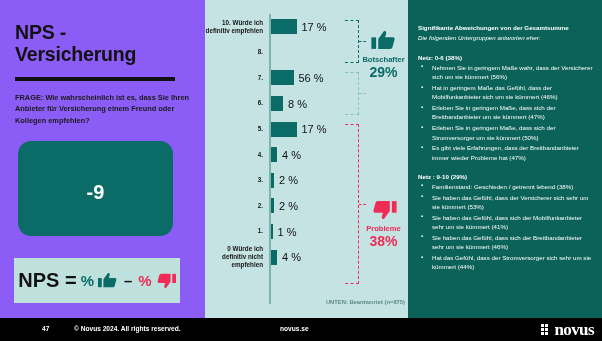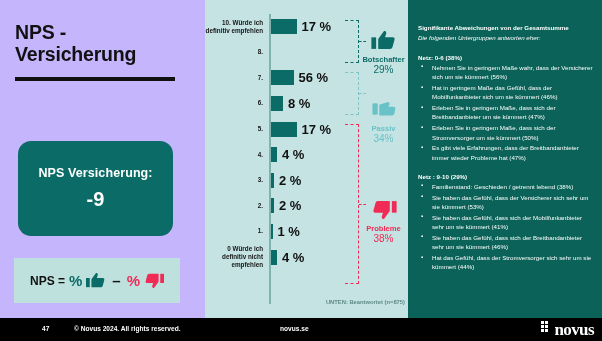--- a/index.html
+++ b/index.html
@@ -2,69 +2,69 @@
 <html><head>
 <meta charset="utf-8">
 <style>
   * { box-sizing: border-box; margin:0; padding:0; }
   html,body { width:602px; height:341px; overflow:hidden; background:#ffffff;
               font-family:"Liberation Sans", sans-serif; }
 
   #slide { position:relative; width:602px; height:341px; background:#ffffff; }
 
   
-  #left { position:absolute; left:0; top:0; width:205px; height:318px; background:#c4b5fd; }
+  #left { position:absolute; left:0; top:0; width:205px; height:318px; background:#8b5cf6; }
   #title { position:absolute; left:15px; top:22px; width:180px;
            font-size:19.5px; font-weight:bold; line-height:1.12; color:#111111;
            letter-spacing:-0.2px; }
   #title-rule { position:absolute; left:15px; top:77px; width:160px; height:4px; background:#111111; }
   #question { position:absolute; left:15px; top:92px; width:178px;
               font-size:7.4px; line-height:1.55; color:#1a1a1a; font-weight:600; }
 
   #nps-box { position:absolute; left:18px; top:141px; width:155px; height:95px;
              background:#0b6b66; border-radius:13px; color:#ffffff;
              display:flex; flex-direction:column; align-items:center; justify-content:center; }
   #nps-box .lbl { font-size:12.5px; font-weight:bold; letter-spacing:0.1px; }
   #nps-box .val { font-size:20px; font-weight:bold; margin-top:8px; }
 
   #formula { position:absolute; left:14px; top:258px; width:166px; height:45px;
              background:#bfe1de; display:flex; align-items:center; justify-content:center; gap:4px; }
-  #formula .nps-t { font-size:12px; font-weight:bold; color:#111111; }
+  #formula .nps-t { font-size:20px; font-weight:bold; color:#111111; }
   #formula .pct-g { font-size:15px; font-weight:bold; color:#0b6b66; }
   #formula .pct-r { font-size:15px; font-weight:bold; color:#ef2b56; }
   #formula .minus { font-size:15px; font-weight:bold; color:#111111; margin:0 2px; }
   .thumb-svg { display:block; }
 
   
   #chart-panel { position:absolute; left:205px; top:0; width:203px; height:318px;
                  background:#c5e3e3; }
   #chart-inner { position:absolute; left:0; top:14px; width:203px; height:290px; }
   .row { position:relative; height:25.6px; display:flex; align-items:center; }
   .cat { width:63px; text-align:right; padding-right:5px; font-size:6.3px;
          font-weight:bold; color:#141414; line-height:1.3; }
   .axis-col { position:absolute; left:64px; top:0; width:2px; height:290px; background:#7fb3b0; }
   .barwrap { position:relative; margin-left:3px; display:flex; align-items:center; height:100%; }
   .bar { background:#0b6b66; height:15px; }
-  .vlab { font-size:13px; font-weight:bold; color:#111111; margin-left:5px; white-space:nowrap; }
+  .vlab { font-size:11px; font-weight:normal; color:#111111; margin-left:5px; white-space:nowrap; }
 
   
   .brk { position:absolute; border-style:dashed; border-width:1px; }
   #brk-promo { left:140px; top:6px; width:14px; height:43px;
                border-color:#0b6b66; border-left:none; }
   #brk-pass  { left:140px; top:58px; width:14px; height:43px;
                border-color:#7fc4c4; border-left:none; }
   #brk-detr  { left:140px; top:110px; width:14px; height:160px;
                border-color:#ef2b56; border-left:none; }
   .brk-stub { position:absolute; width:7px; border-top:1px dashed; }
 
   
   #legend { position:absolute; left:152px; top:0; width:53px; height:290px; }
   .leg { position:absolute; width:53px; text-align:center; }
   .leg .name { font-size:7.6px; font-weight:bold; line-height:1.25; }
-  .leg .pc   { font-size:10px; font-weight:normal; line-height:1.25; }
+  .leg .pc   { font-size:14px; font-weight:bold; line-height:1.25; }
   #leg-promo { top:16px; color:#0b6b66; }
   #leg-pass  { top:85px; color:#69c2c8; }
   #leg-detr  { top:185px; color:#ef2b56; }
 
   #chart-foot { position:absolute; left:95px; top:299px; width:105px; text-align:right;
                 font-size:5.8px; color:#5f8a88; font-weight:600; }
 
   
   #right { position:absolute; left:408px; top:0; width:194px; height:318px;
            background:#0b6258; color:#ffffff; padding:24px 8px 6px 10px; }
@@ -75,39 +75,39 @@
   ul.blist li { position:relative; padding-left:14px; font-size:6.2px; line-height:1.5;
                 margin-bottom:1.5px; }
   ul.blist li:before { content:"\25AA"; position:absolute; left:3px; top:-0.5px;
                        font-size:6px; color:#ffffff; }
 
   
   #footer { position:absolute; left:0; top:318px; width:602px; height:23px; background:#000000; }
   #pg     { position:absolute; left:42px; top:7px; font-size:6.6px; color:#ffffff; font-weight:bold; }
   #copy   { position:absolute; left:74px; top:7px; font-size:6.6px; color:#ffffff; font-weight:bold; }
   #site   { position:absolute; left:280px; top:7px; font-size:6.6px; color:#ffffff; font-weight:bold; }
-  #logo   { position:absolute; right:8px; top:3px; display:flex; gap:2px; }
+  #logo   { position:absolute; right:8px; top:3px; display:flex; align-items:center; gap:2px; }
   #logo .grid { display:grid; grid-template-columns:repeat(3,3px); grid-template-rows:repeat(3,3px);
                 gap:1.2px; }
   #logo .grid i { background:#ffffff; display:block; }
   #logo .grid i.off { background:transparent; }
   #logo .word { font-size:17px; font-weight:bold; color:#ffffff; letter-spacing:-0.6px;
                 font-family:"Liberation Serif", serif; line-height:1; }
 </style>
 </head>
 <body>
 
 <div id="slide">
 
   <div id="left">
     <div id="title">NPS -<br>Versicherung</div>
     <div id="title-rule"></div>
+    <div id="question">FRAGE: Wie wahrscheinlich ist es, dass Sie Ihren Anbieter für Versicherung einem Freund oder Kollegen empfehlen?</div>
 
     <div id="nps-box">
-      <div class="lbl">NPS Versicherung:</div>
       <div class="val">-9</div>
     </div>
 
     <div id="formula">
       <span class="nps-t">NPS =</span>
       <span class="pct-g">%</span>
       <span>
         <svg class="thumb-svg" width="20" height="17" viewBox="0 0 24 20">
           <rect x="0" y="7" width="4.5" height="11" fill="#0b6b66"></rect>
           <path d="M6.5 18 V8.5 L12 1 q2.2 -0.6 2.2 2 L13 7 h7.3 q2.2 0 1.7 2.2 l-1.9 7 q-0.4 1.8 -2.3 1.8 Z" fill="#0b6b66"></path>
@@ -217,30 +217,20 @@
           <span>
             <svg width="26" height="21" viewBox="0 0 24 20">
               <rect x="0" y="7" width="4.5" height="11" fill="#0b6b66"></rect>
               <path d="M6.5 18 V8.5 L12 1 q2.2 -0.6 2.2 2 L13 7 h7.3 q2.2 0 1.7 2.2 l-1.9 7 q-0.4 1.8 -2.3 1.8 Z" fill="#0b6b66"></path>
             </svg>
           </span>
           <div class="name">Botschafter</div>
           <div class="pc">29%</div>
         </div>
 
-        <div class="leg" id="leg-pass">
-          <span>
-            <svg width="26" height="21" viewBox="0 0 24 20">
-              <rect x="1" y="4" width="5" height="11" rx="1" fill="#69c2c8"></rect>
-              <path d="M7.5 5.5 L15 3 q2.4 -0.4 2.4 1.8 L16.2 7.3 h4.6 q2.4 0 2 2 l-0.9 4.4 q-0.4 1.9 -2.4 1.9 H7.5 Z" fill="#69c2c8"></path>
-            </svg>
-          </span>
-          <div class="name">Passiv</div>
-          <div class="pc">34%</div>
-        </div>
 
         <div class="leg" id="leg-detr">
           <span>
             <svg width="26" height="21" viewBox="0 0 24 20">
               <rect x="19.5" y="2" width="4.5" height="11" fill="#ef2b56"></rect>
               <path d="M17.5 2 V11.5 L12 19 q-2.2 0.6 -2.2 -2 L11 13 H3.7 q-2.2 0 -1.7 -2.2 l1.9 -7 Q4.3 2 6.2 2 Z" fill="#ef2b56"></path>
             </svg>
           </span>
           <div class="name">Probleme</div>
           <div class="pc">38%</div>

